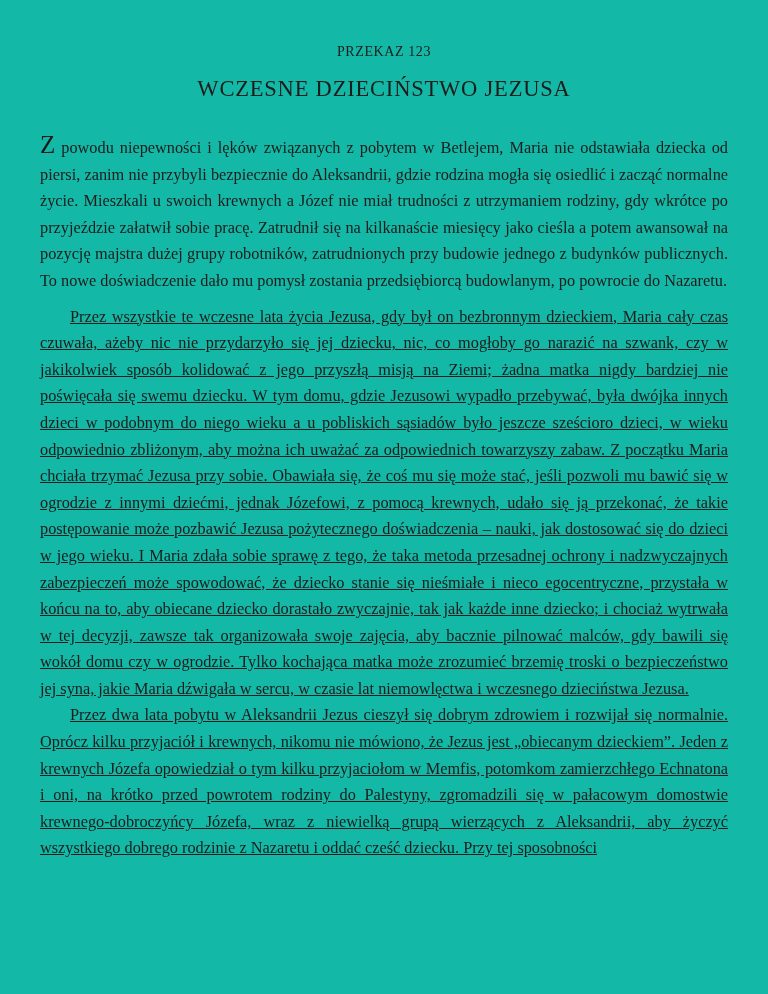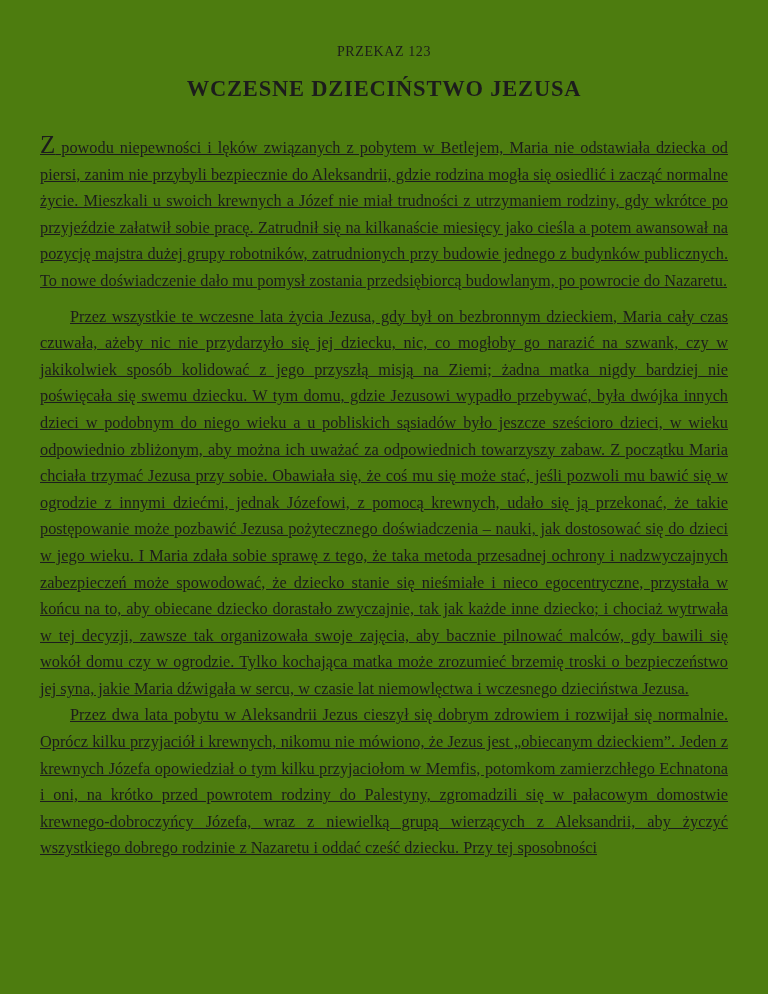--- a/index.html
+++ b/index.html
@@ -5,48 +5,47 @@
   html, body {
     margin: 0;
     padding: 0;
     background: #ffffff;
   }
   .page {
     width: 768px;
     height: 994px;
     box-sizing: border-box;
     padding: 44px 40px 36px 40px;
-    background: #4d7c0f;
+    background: #14b8a6;
     font-family: "Liberation Serif", "DejaVu Serif", serif;
     color: #1c1c1c;
     overflow: hidden;
   }
   .kicker {
     text-align: center;
     font-size: 14px;
     letter-spacing: 0.6px;
     margin: 0 0 16px 0;
     font-weight: normal;
   }
   .doc-title {
     text-align: center;
     font-size: 22.5px;
-    font-weight: bold;
+    font-weight: normal;
     letter-spacing: 0.8px;
     margin: 0 0 30px 0;
   }
   .para {
     font-size: 16.3px;
     line-height: 26.6px;
     text-align: justify;
     margin: 0;
   }
   .para.lead {
     margin-bottom: 9px;
-    text-decoration: underline;
   }
   .para.indent {
     text-indent: 30px;
     text-decoration: underline;
   }
   .initial {
     font-size: 25px;
   }
 </style>
 </head>

